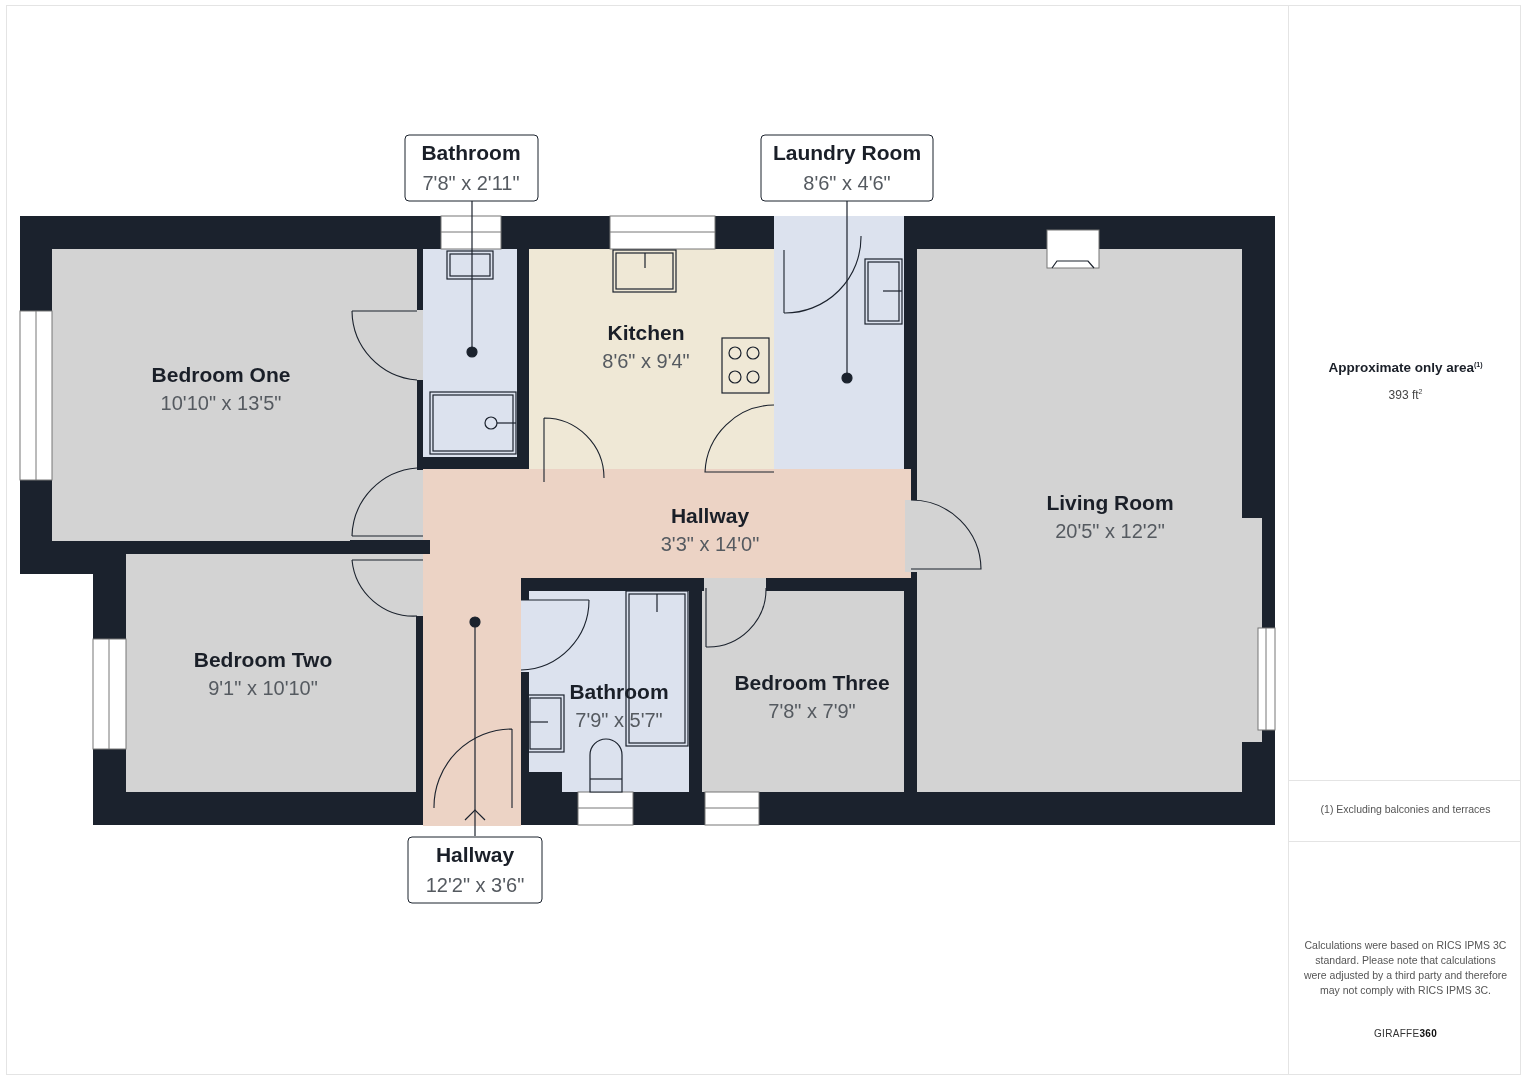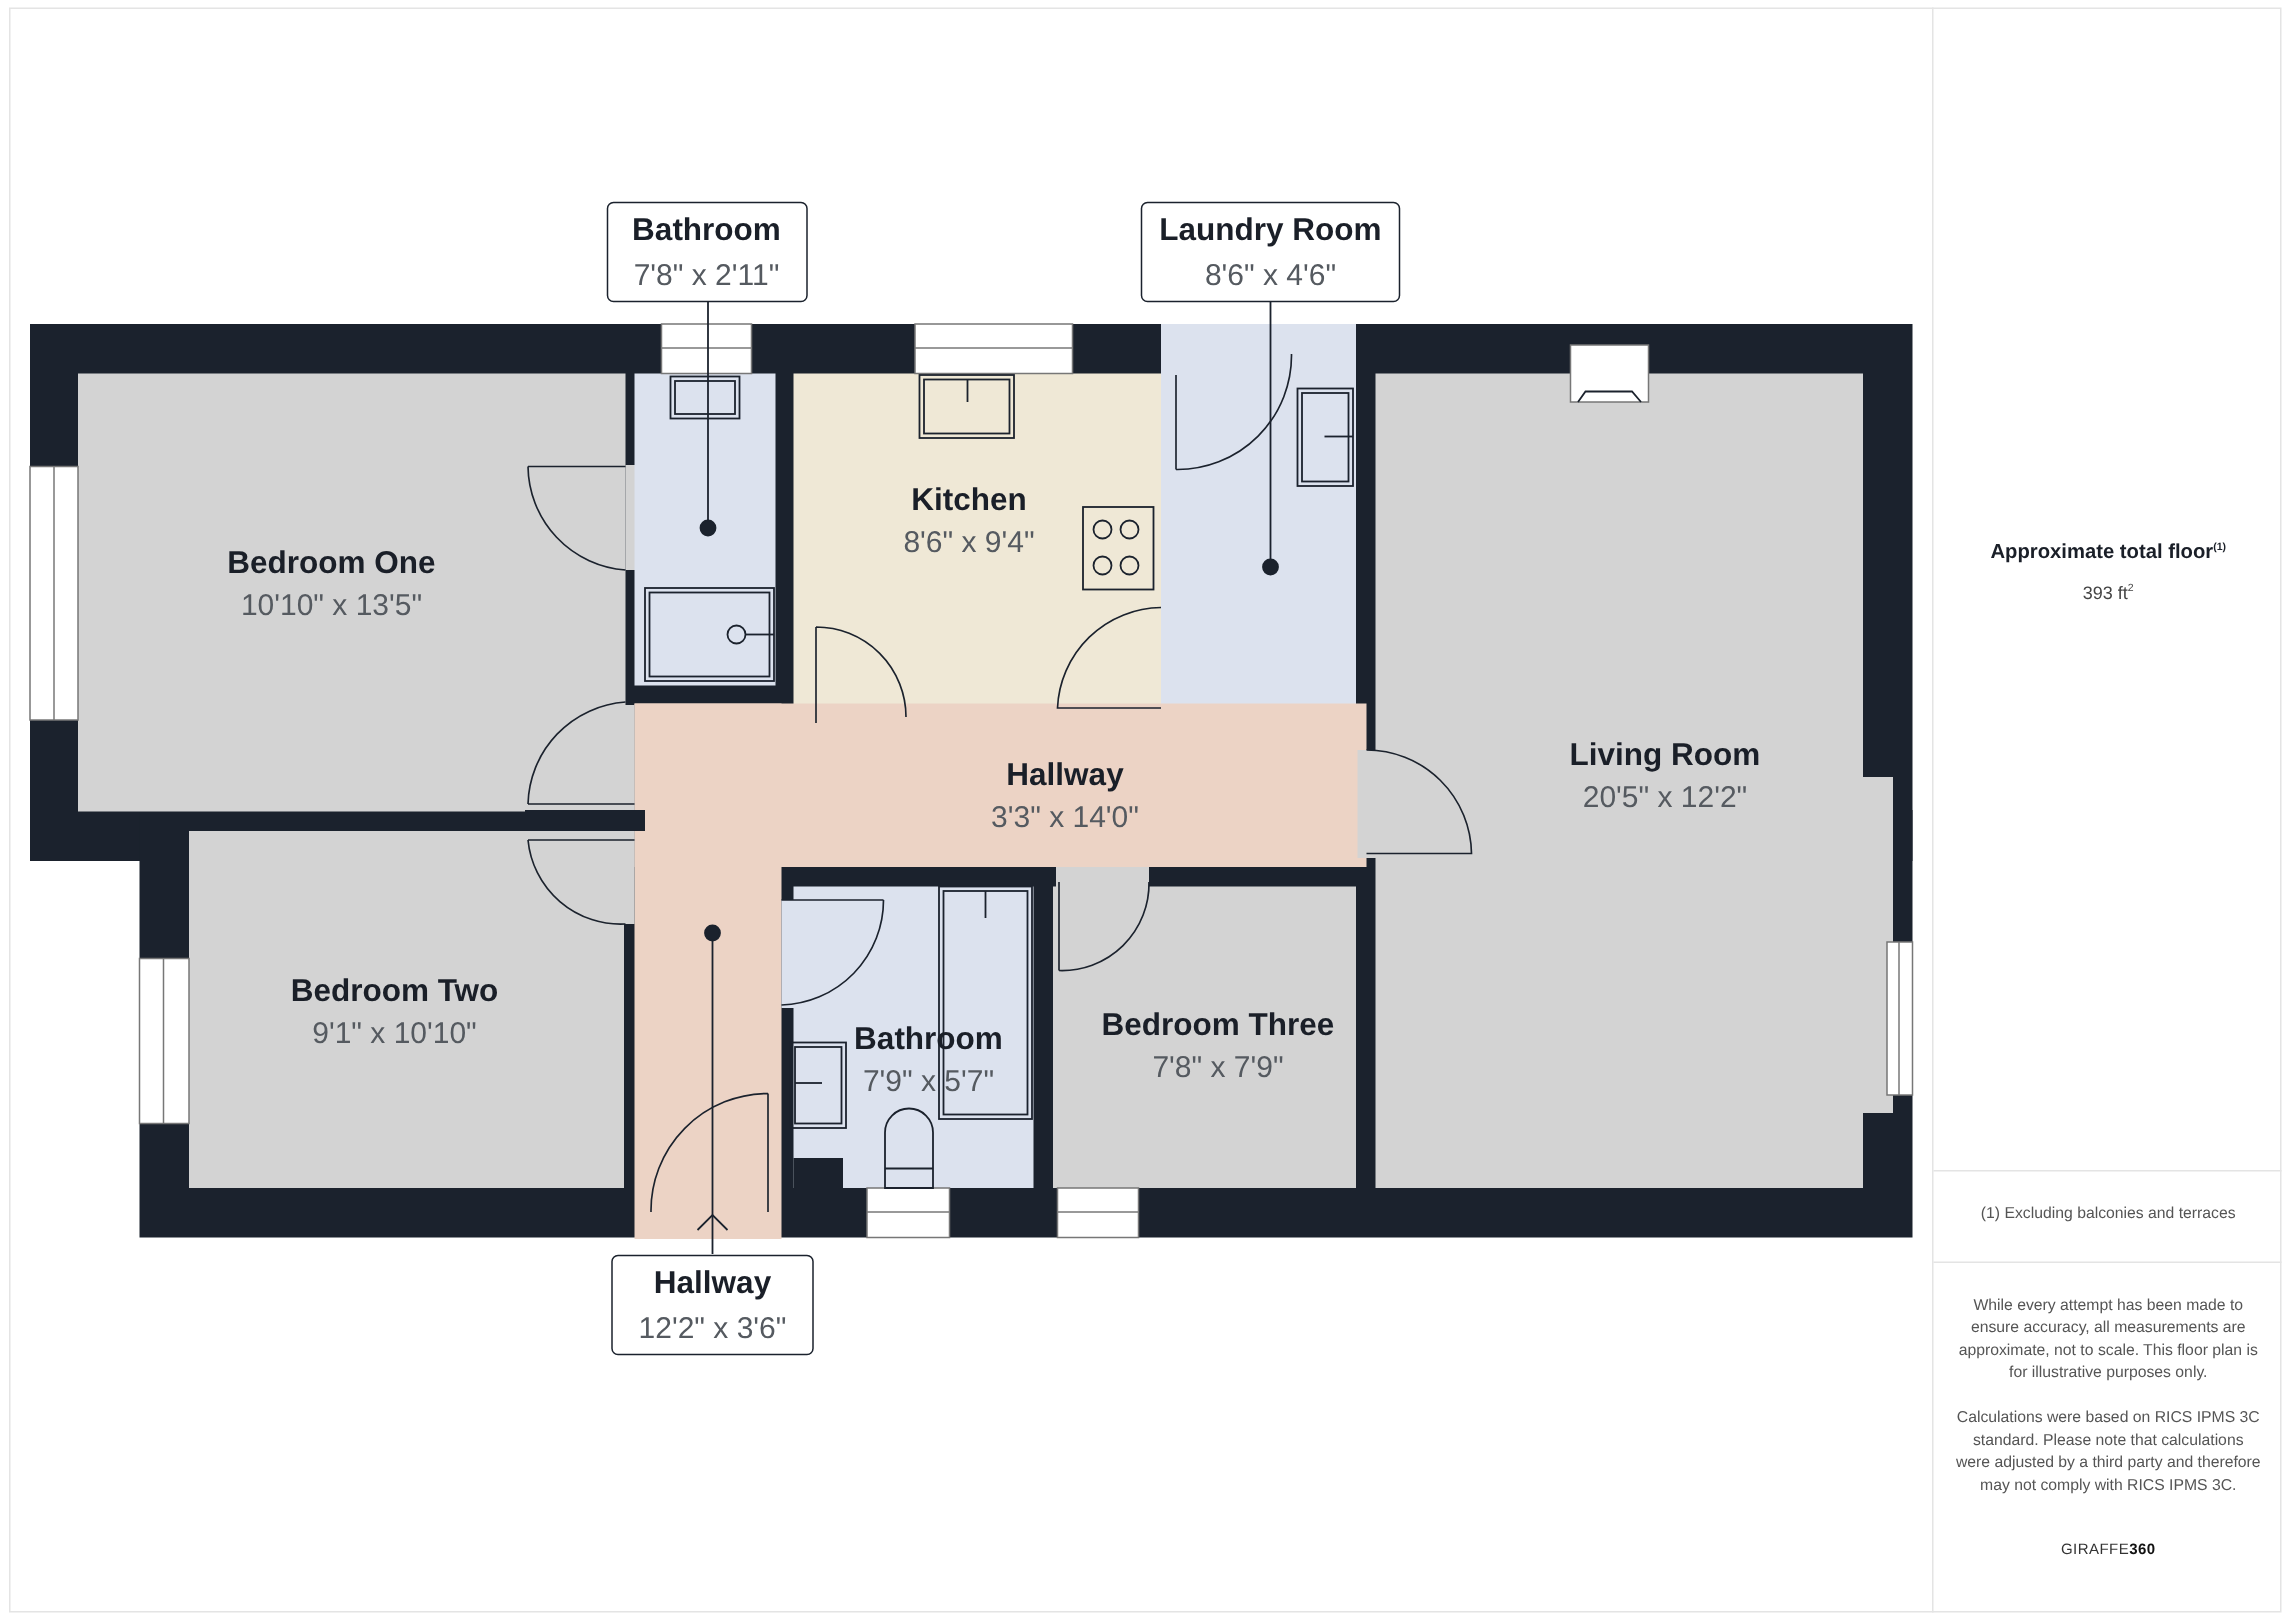--- a/index.html
+++ b/index.html
@@ -167,26 +167,25 @@
     <text class="rdim" x="619" y="727" text-anchor="middle">7'9" x 5'7"</text>
   </g>
   <g>
     <text class="rname" x="812" y="690" text-anchor="middle">Bedroom Three</text>
     <text class="rdim" x="812" y="718" text-anchor="middle">7'8" x 7'9"</text>
   </g>
 </svg>
 
 <div class="sidebar">
   <div class="area-title">
-    <span>Approximate total floor</span><sup>(1)</sup>
+    <span>Approximate only area</span><sup>(1)</sup>
   </div>
   <div class="area-value">
     <span>393 ft</span><sup>2</sup>
   </div>
   <div class="divider" style="top:775px"></div>
   <div class="footnote">(1) Excluding balconies and terraces</div>
   <div class="divider" style="top:836px"></div>
-  <div class="disclaimer" style="top:858px">While every attempt has been made to ensure accuracy, all measurements are approximate, not to scale. This floor plan is for illustrative purposes only.</div>
   <div class="disclaimer" style="top:933px">Calculations were based on RICS IPMS 3C standard. Please note that calculations were adjusted by a third party and therefore may not comply with RICS IPMS 3C.</div>
   <div class="brand">
     <span>GIRAFFE</span><b>360</b>
   </div>
 </div>
 
 </body></html>

